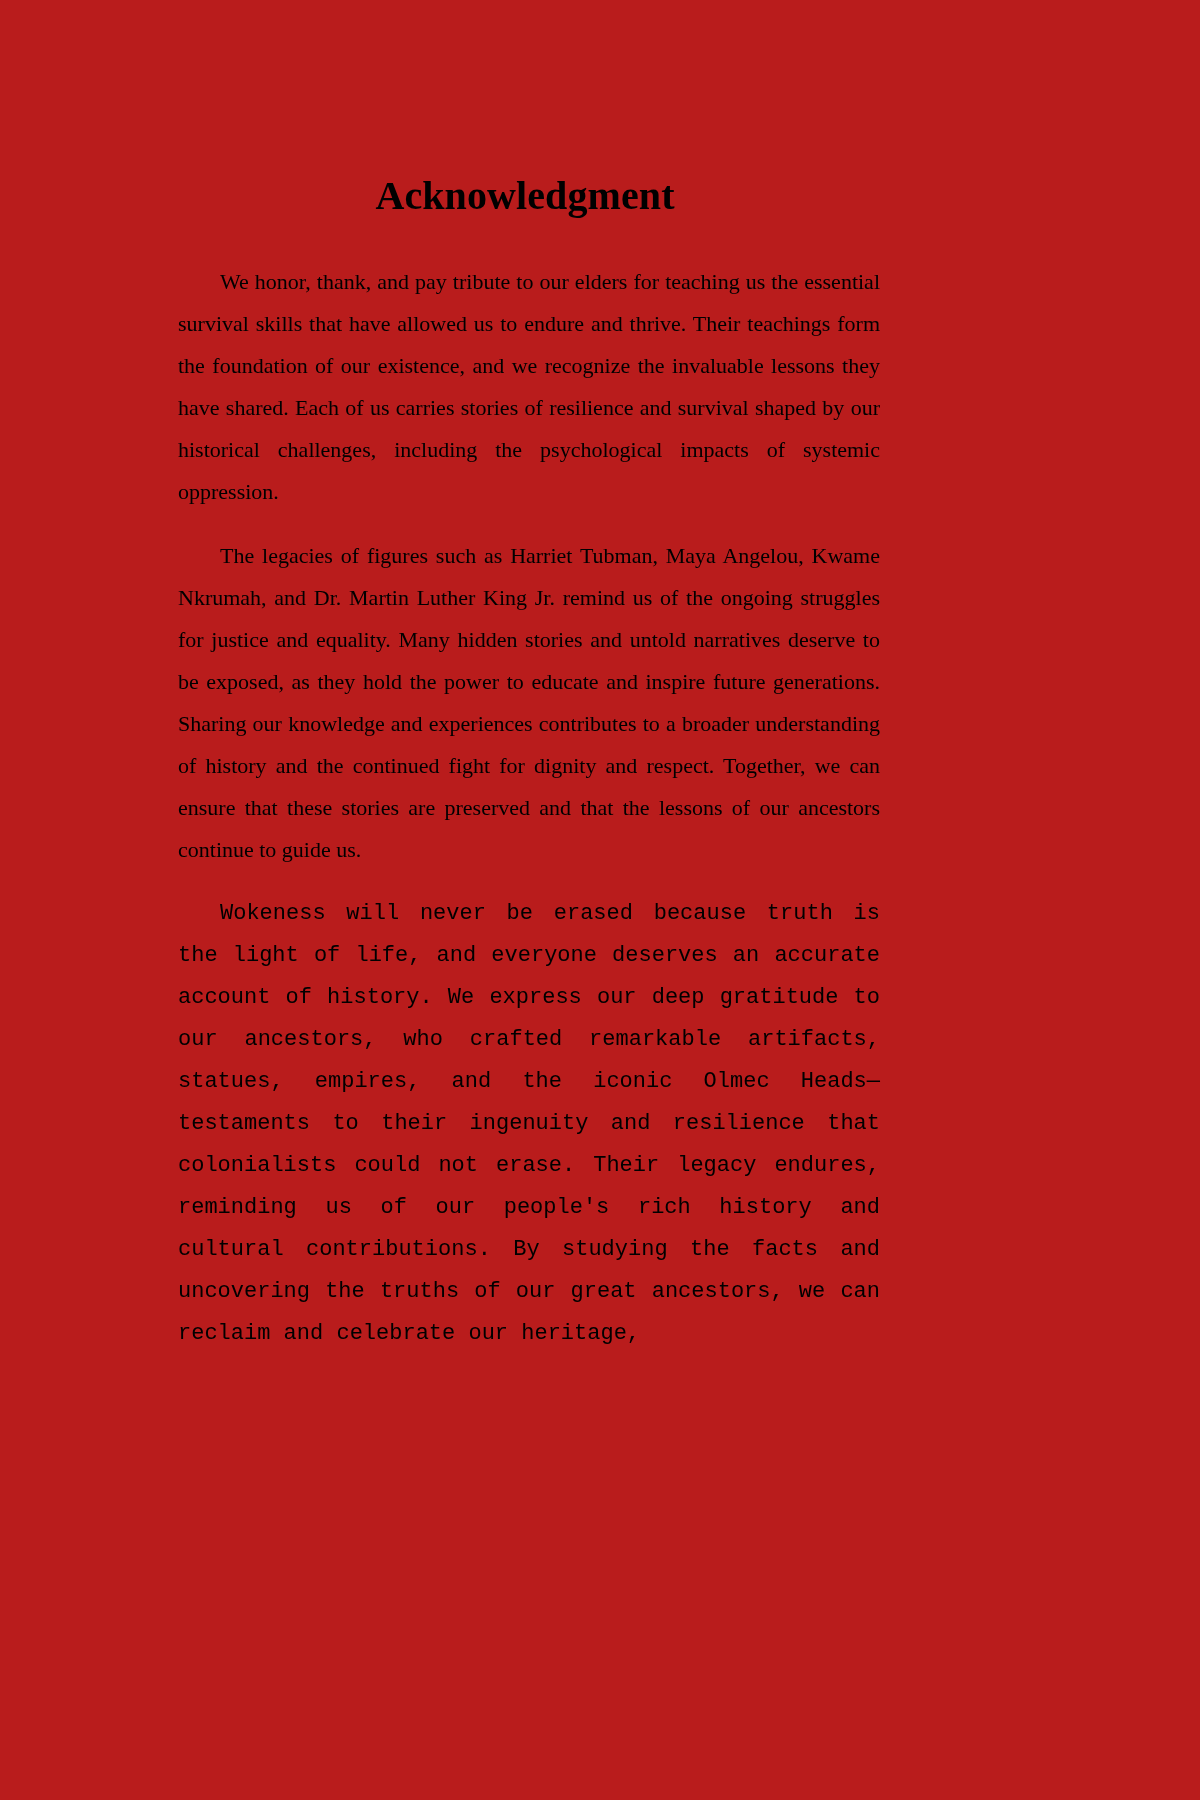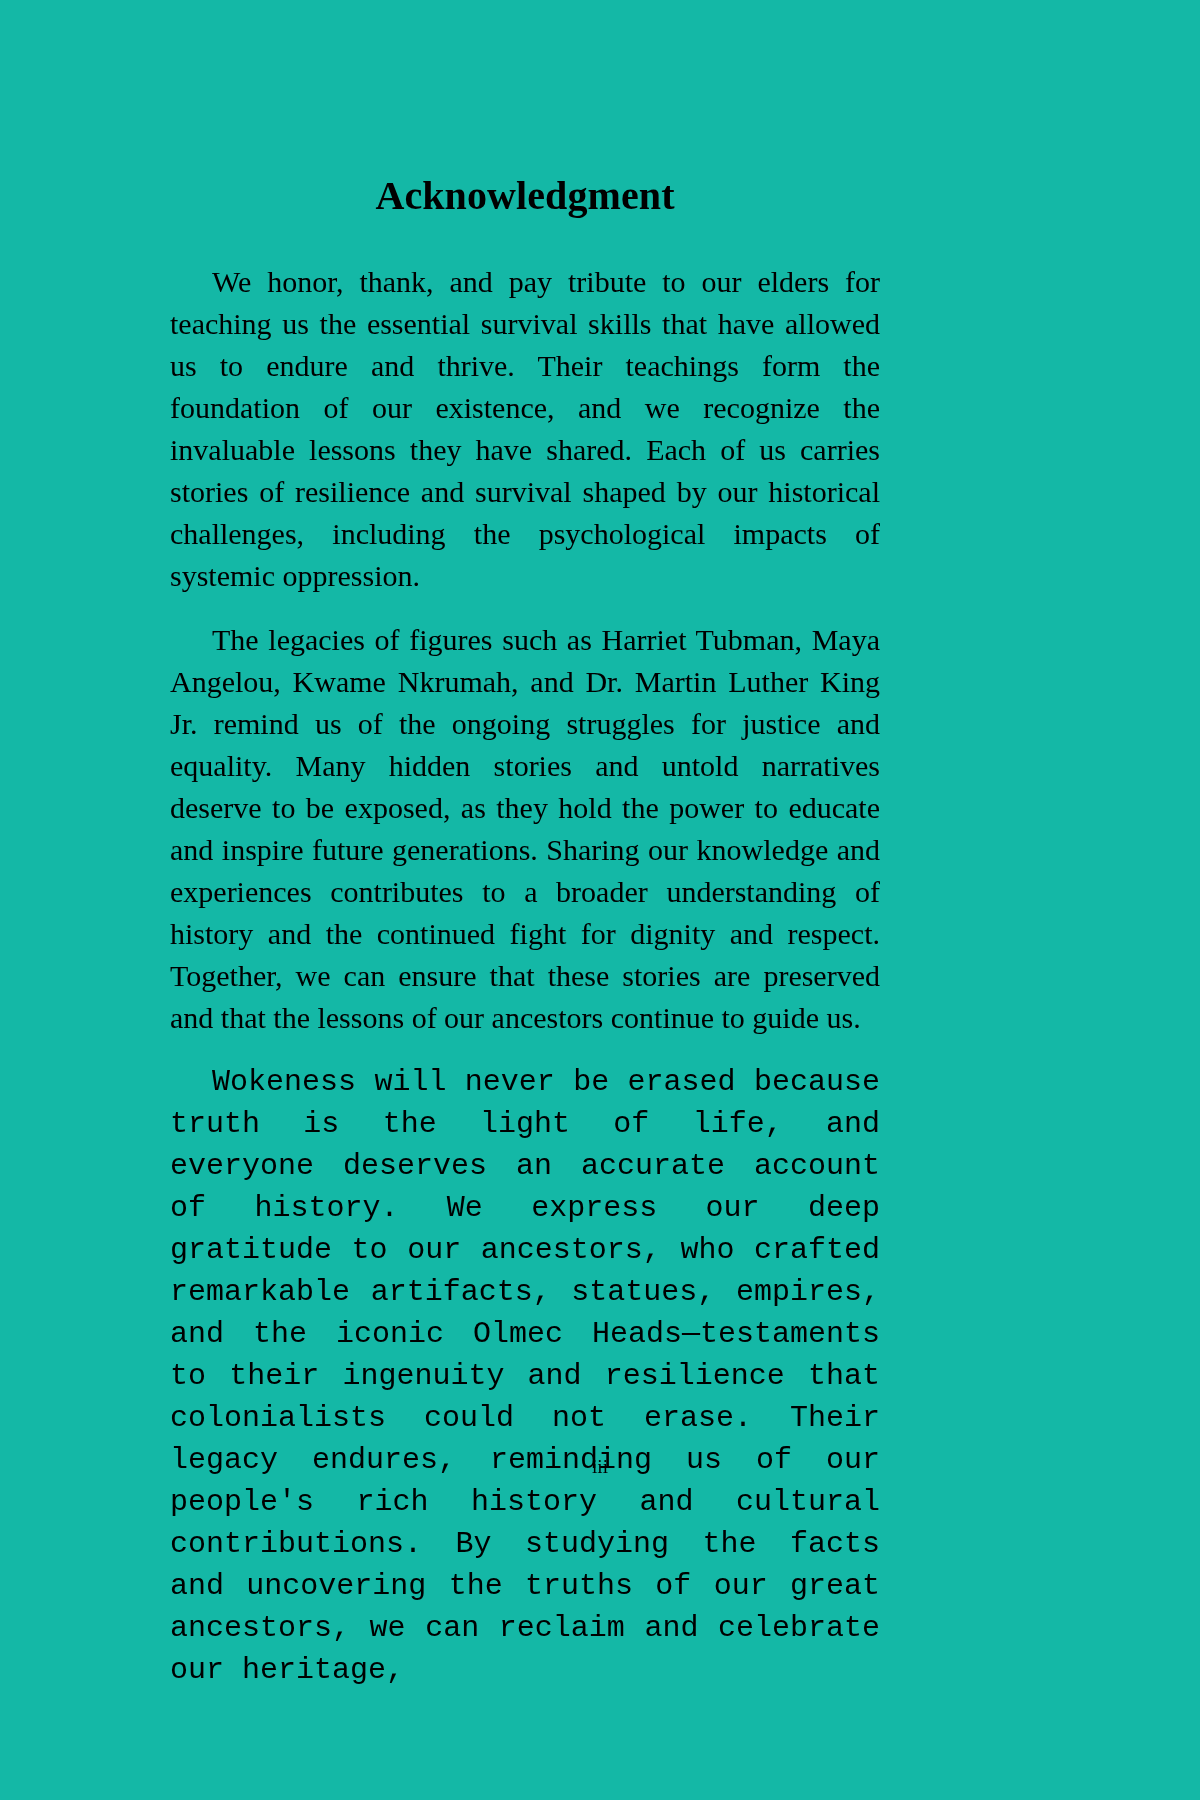--- a/index.html
+++ b/index.html
@@ -6,21 +6,21 @@
     margin: 0;
     padding: 0;
     background: #ffffff;
   }
 
   .page {
     position: relative;
     width: 1200px;
     height: 1800px;
     margin: 0 auto;
-    background: #14b8a6;
+    background: #b91c1c;
     box-sizing: border-box;
     overflow: hidden;
     font-family: "Liberation Serif", "DejaVu Serif", serif;
     color: #000000;
   }
 
   .content-column {
     position: absolute;
     left: 170px;
     top: 0;
@@ -38,25 +38,25 @@
     letter-spacing: 0.1px;
     padding-top: 176px;
     color: #000000;
   }
 
   .body-block {
     margin-top: 45px;
   }
 
   .para {
-    margin: 0 0 22px 0;
+    margin: 0 0 22px 8px;
     padding: 0;
     text-align: justify;
     text-justify: inter-word;
-    font-size: 30px;
+    font-size: 22px;
     line-height: 42px;
     text-indent: 42px;
     color: #000000;
     hyphens: none;
     -webkit-hyphens: none;
   }
 
   .para:last-of-type {
     margin-bottom: 0;
     font-family: Liberation Mono, monospace;
@@ -88,15 +88,14 @@
       <p class="para">We honor, thank, and pay tribute to our elders for teaching us the essential survival skills that have allowed us to endure and thrive. Their teachings form the foundation of our existence, and we recognize the invaluable lessons they have shared. Each of us carries stories of resilience and survival shaped by our historical challenges, including the psychological impacts of systemic oppression.</p>
 
       <p class="para">The legacies of figures such as Harriet Tubman, Maya Angelou, Kwame Nkrumah, and Dr. Martin Luther King Jr. remind us of the ongoing struggles for justice and equality. Many hidden stories and untold narratives deserve to be exposed, as they hold the power to educate and inspire future generations. Sharing our knowledge and experiences contributes to a broader understanding of history and the continued fight for dignity and respect. Together, we can ensure that these stories are preserved and that the lessons of our ancestors continue to guide us.</p>
 
       <p class="para">Wokeness will never be erased because truth is the light of life, and everyone deserves an accurate account of history. We express our deep gratitude to our ancestors, who crafted remarkable artifacts, statues, empires, and the iconic Olmec Heads—testaments to their ingenuity and resilience that colonialists could not erase. Their legacy endures, reminding us of our people's rich history and cultural contributions. By studying the facts and uncovering the truths of our great ancestors, we can reclaim and celebrate our heritage,</p>
 
     </div>
 
   </div>
 
-  <div class="page-number">iii</div>
 
 </div>
 
 </body></html>

